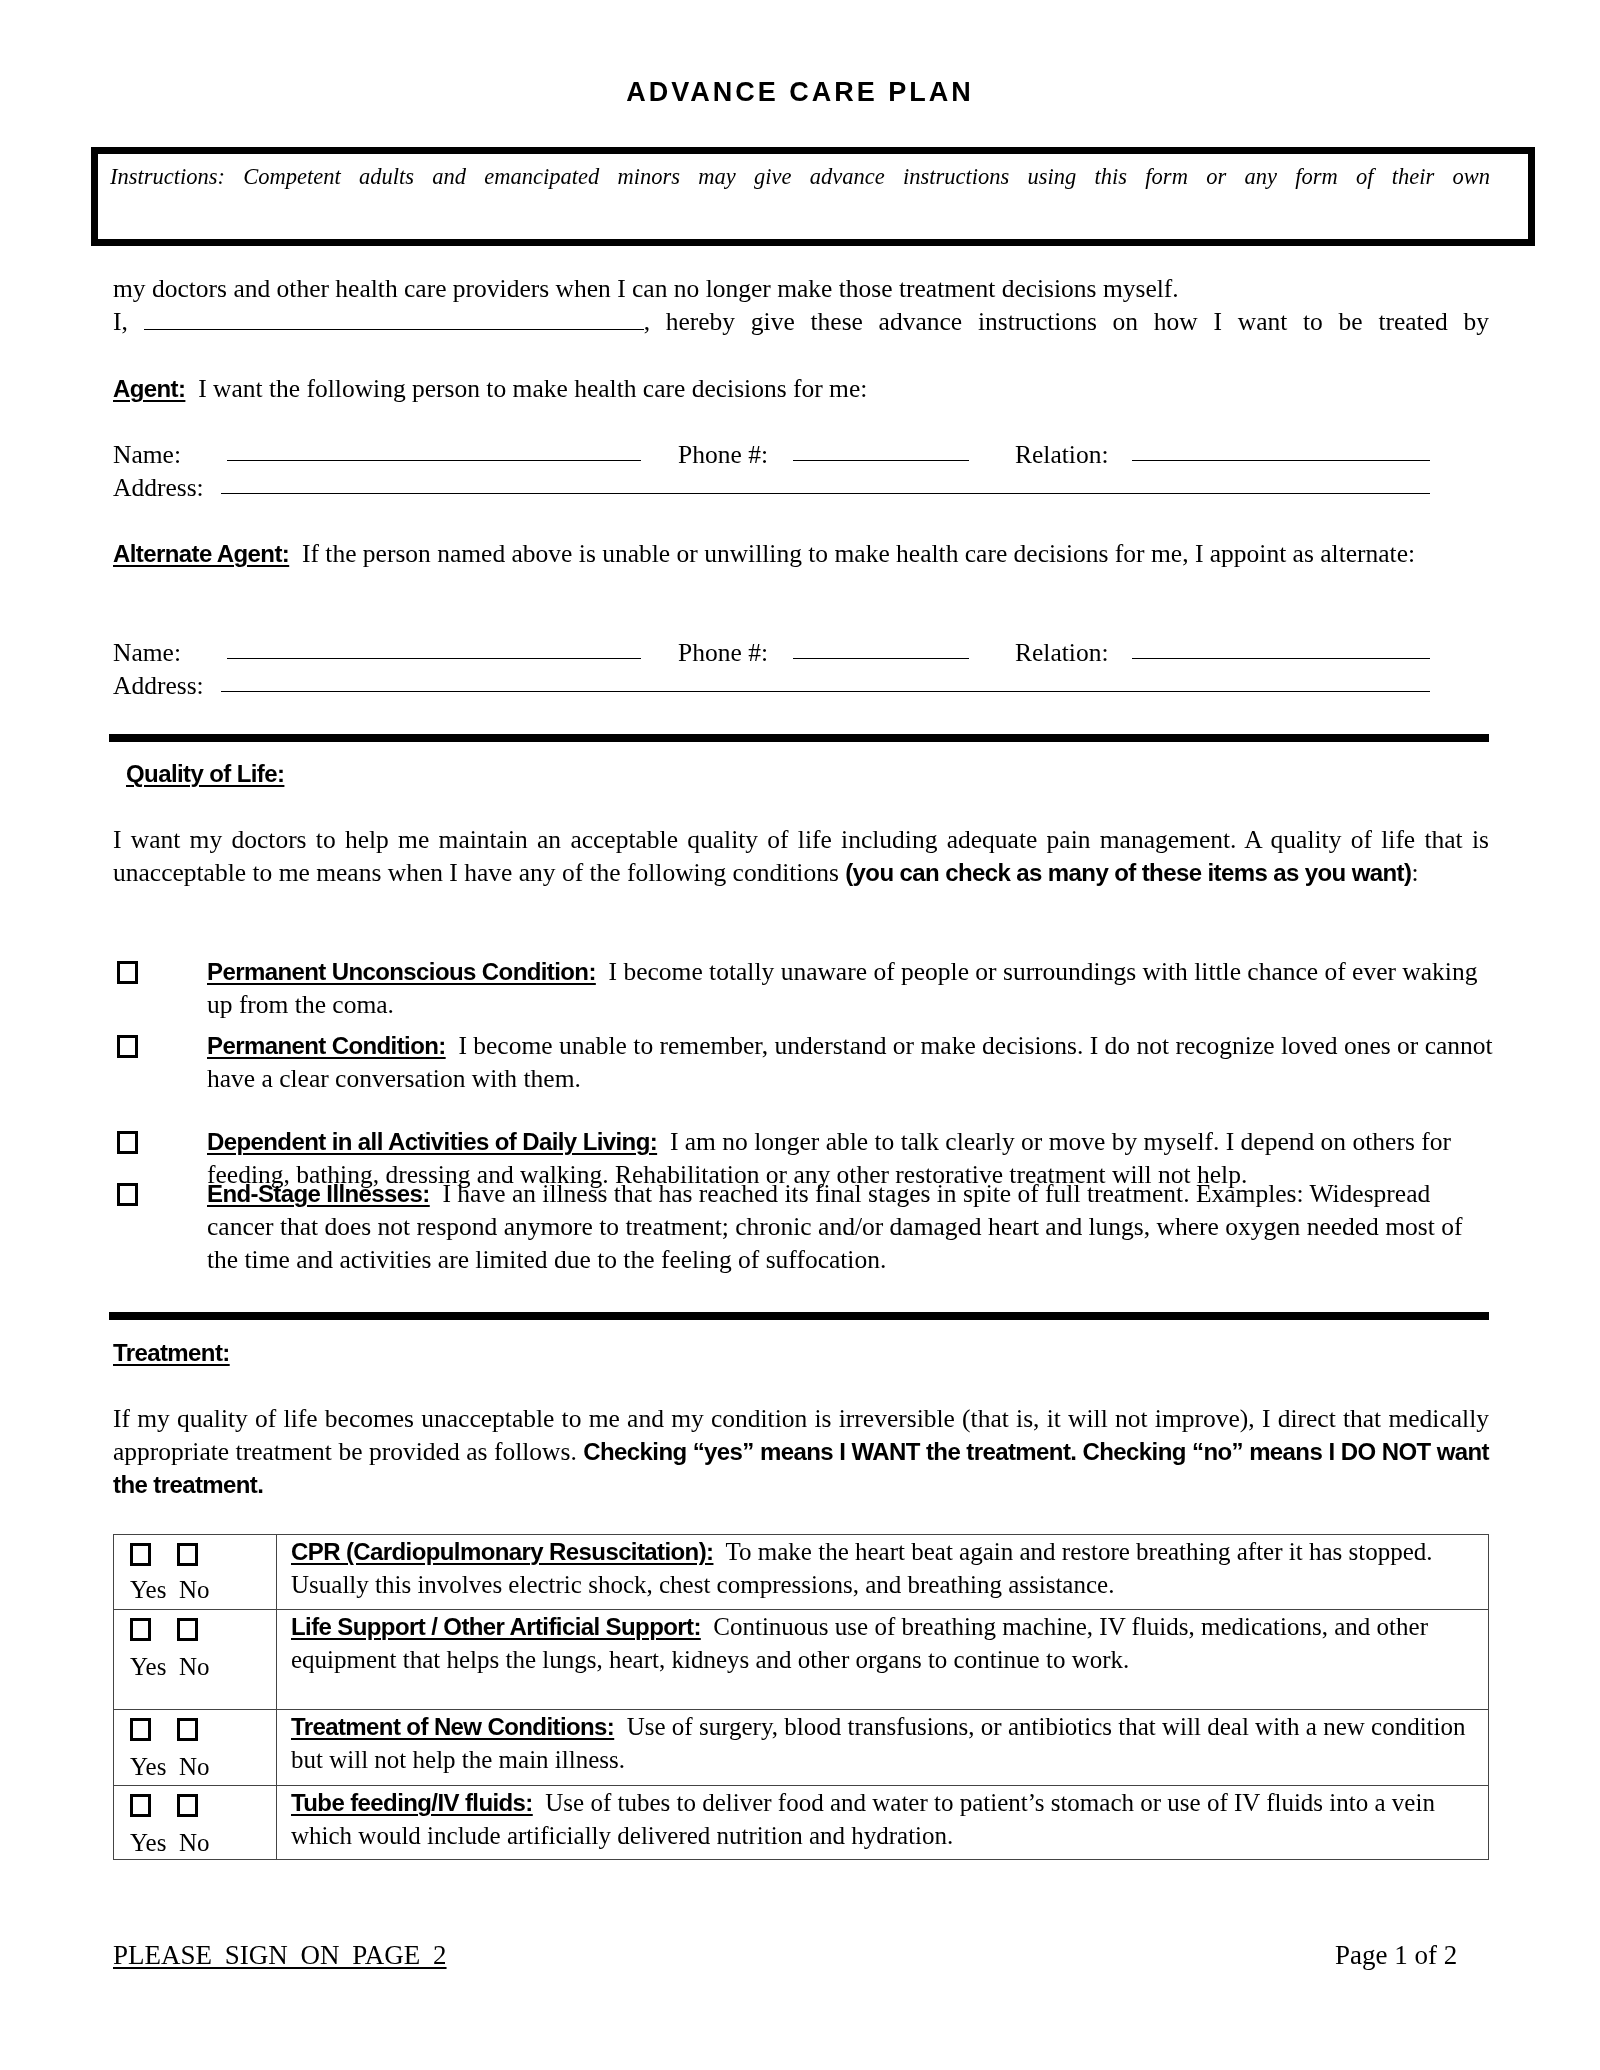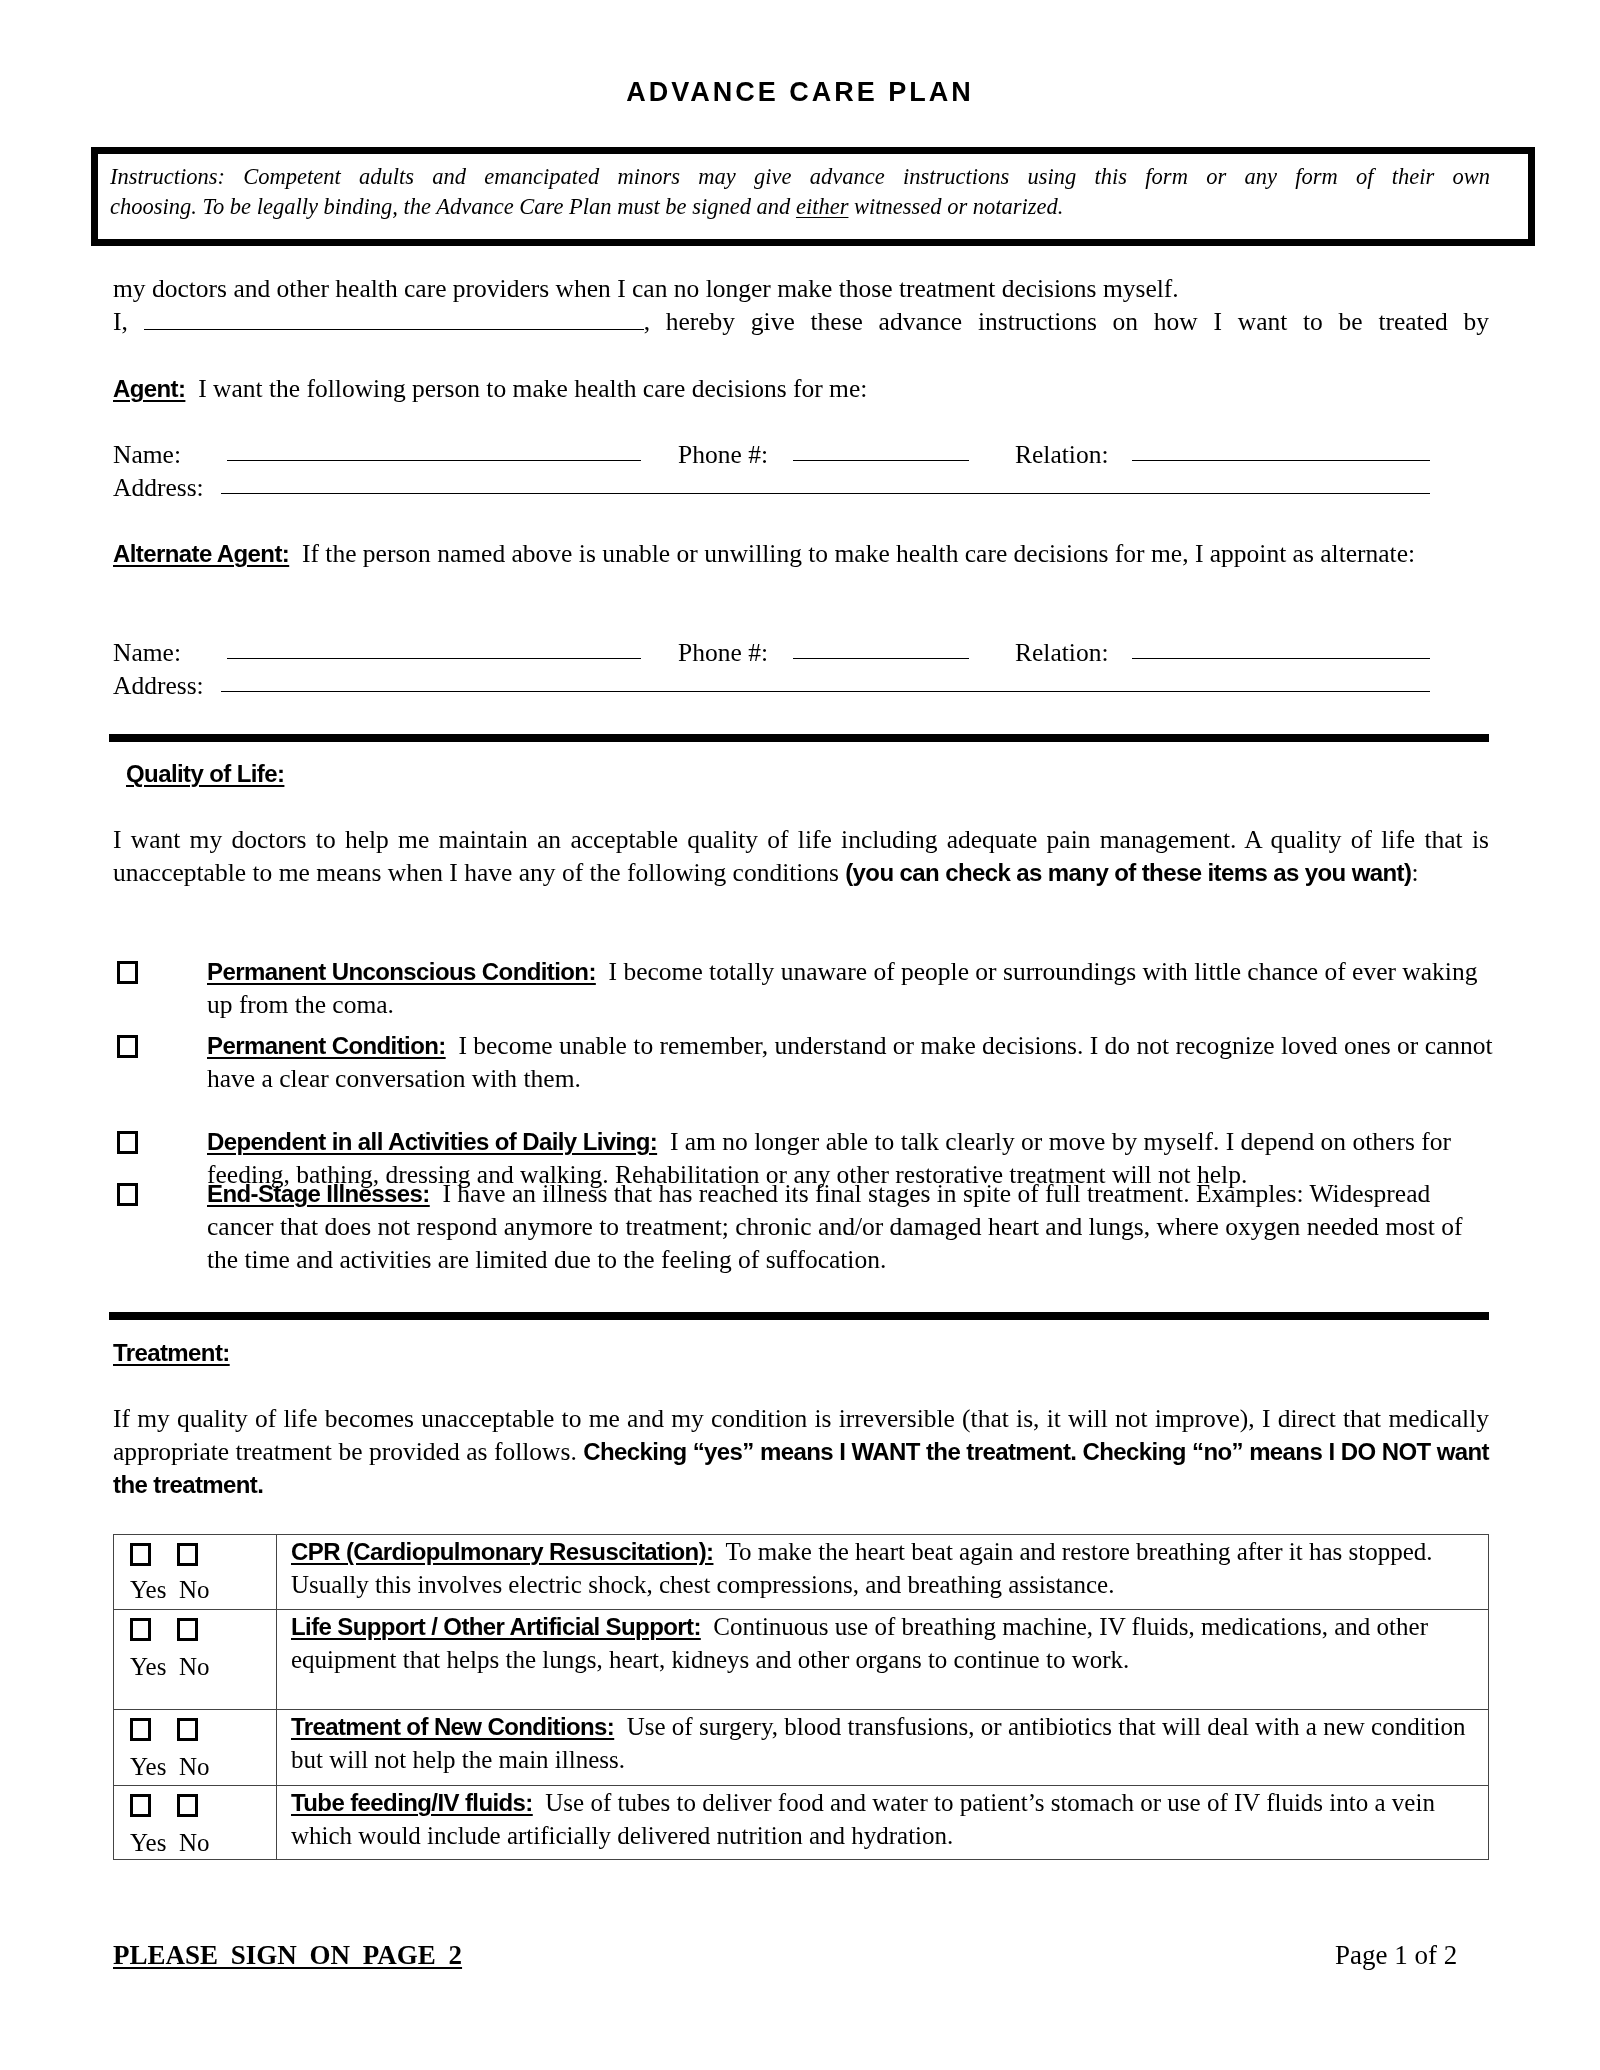--- a/index.html
+++ b/index.html
@@ -23,31 +23,30 @@
   .qol-item { left:113px; width:1390px; }
   .qol-item .cb { position:absolute; left:4px; top:6px; }
   .qol-item .txt { position:absolute; left:94px; width:1290px; }
   #treat-table { left:113px; top:1534px; width:1376px; border-collapse:collapse; }
   #treat-table td { border:1.5px solid #444; vertical-align:top; padding:0; }
   #treat-table td.yn { width:162px; position:relative; }
   #treat-table td.desc { padding:0 6px 0 14px; font-size:25px; line-height:33px; }
   .yn .boxes { position:absolute; left:16px; top:8px; }
   .yn .boxes .cb { margin-right:26px; }
   .yn .labels { position:absolute; left:16px; font-size:25px; line-height:33px; }
-  #footer-left { left:113px; top:1940px; font-size:27px; word-spacing:6px;font-weight:bold; }
+  #footer-left { left:113px; top:1940px; font-size:27px; word-spacing:6px; }
   #footer-right { left:1335px; top:1940px; font-size:27px; }
 </style>
 </head>
 <body>
 
 <div id="title" class="abs">ADVANCE CARE PLAN</div>
 
 <div id="instr-box" class="abs">
   <div class="inner" style="text-align-last:justify;">Instructions: Competent adults and emancipated minors may give advance instructions using this form or any form of their own</div>
-  <div><span>choosing.  To be legally binding, the Advance Care Plan must be signed and </span><span class="ul" style="text-decoration-thickness:1px;">either</span><span> witnessed or notarized.</span></div>
 </div>
 
 <div class="abs serif para" style="top:272px;">
   <div>my doctors and other health care providers when I can no longer make those treatment decisions myself.</div>
   <div style="text-align-last:justify;">
     <span>I,</span>
     <span class="blank" style="width:500px;"></span><span>, hereby give these advance instructions on how I want to be treated by</span>
   </div>
 </div>
 

